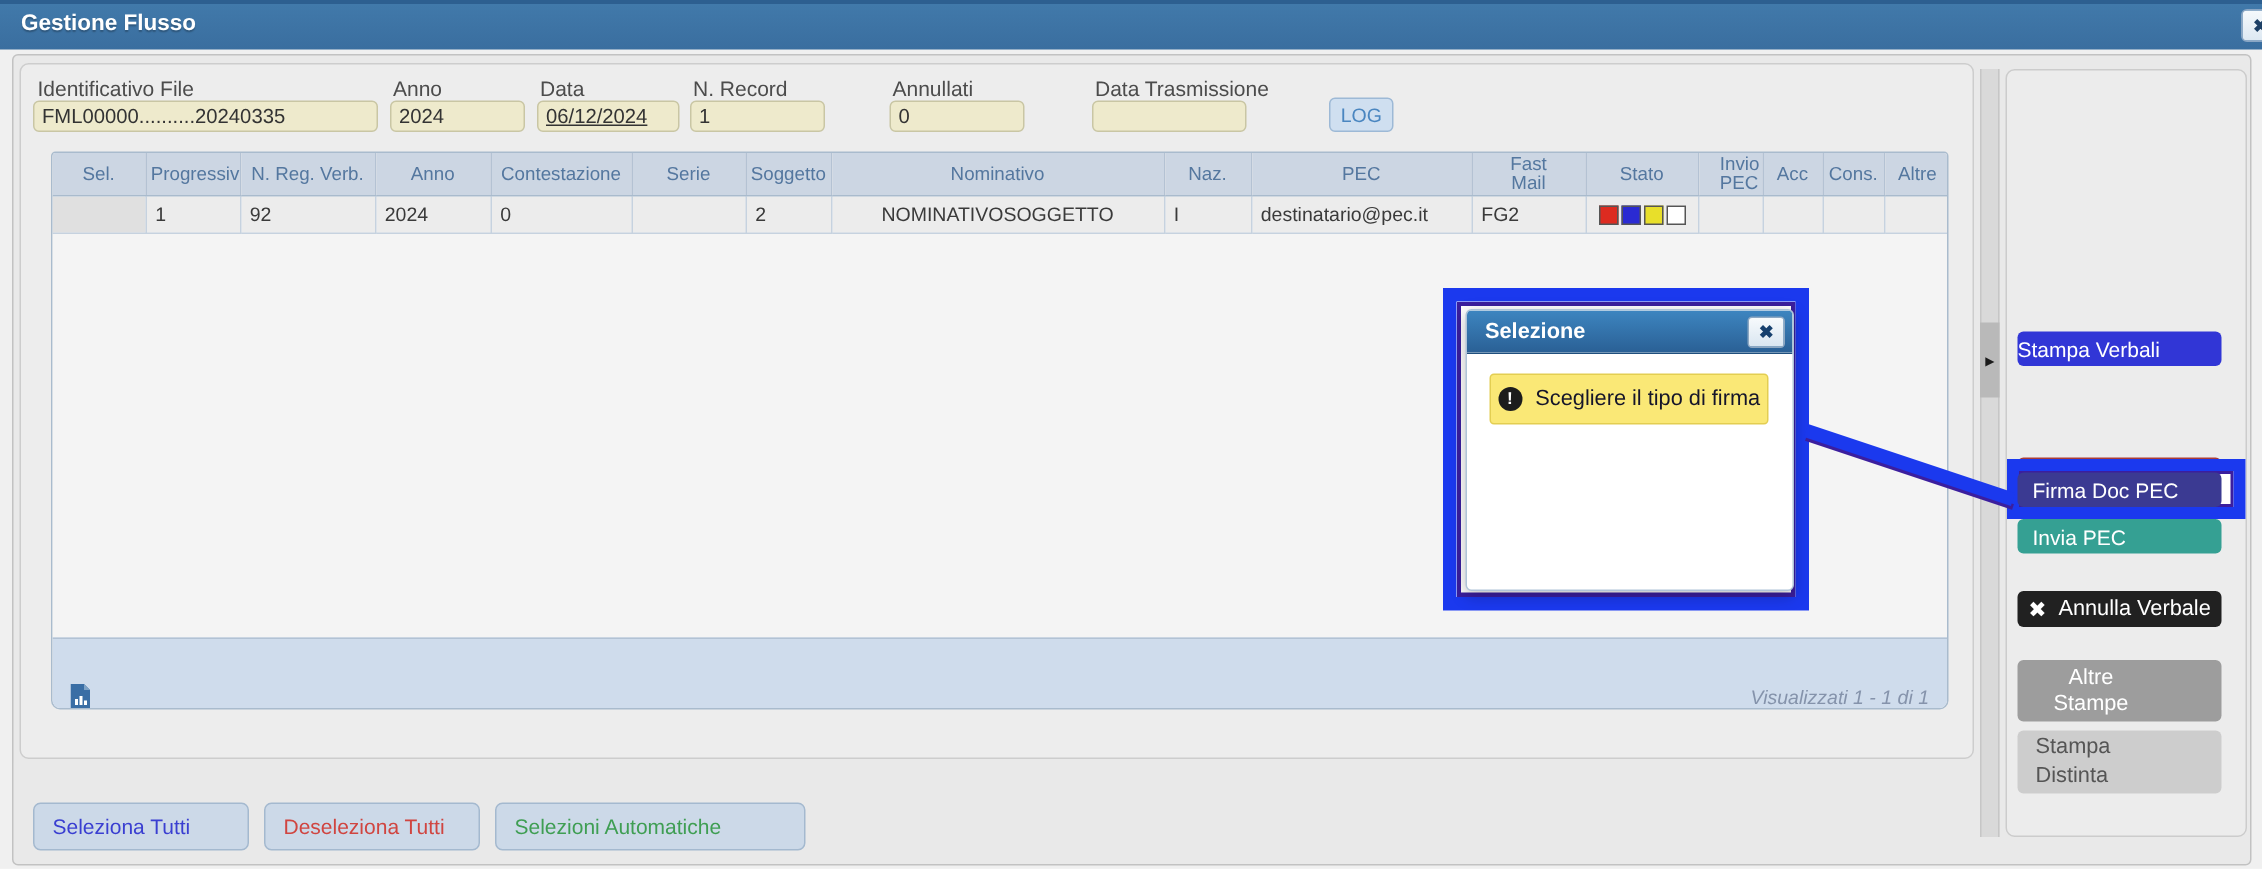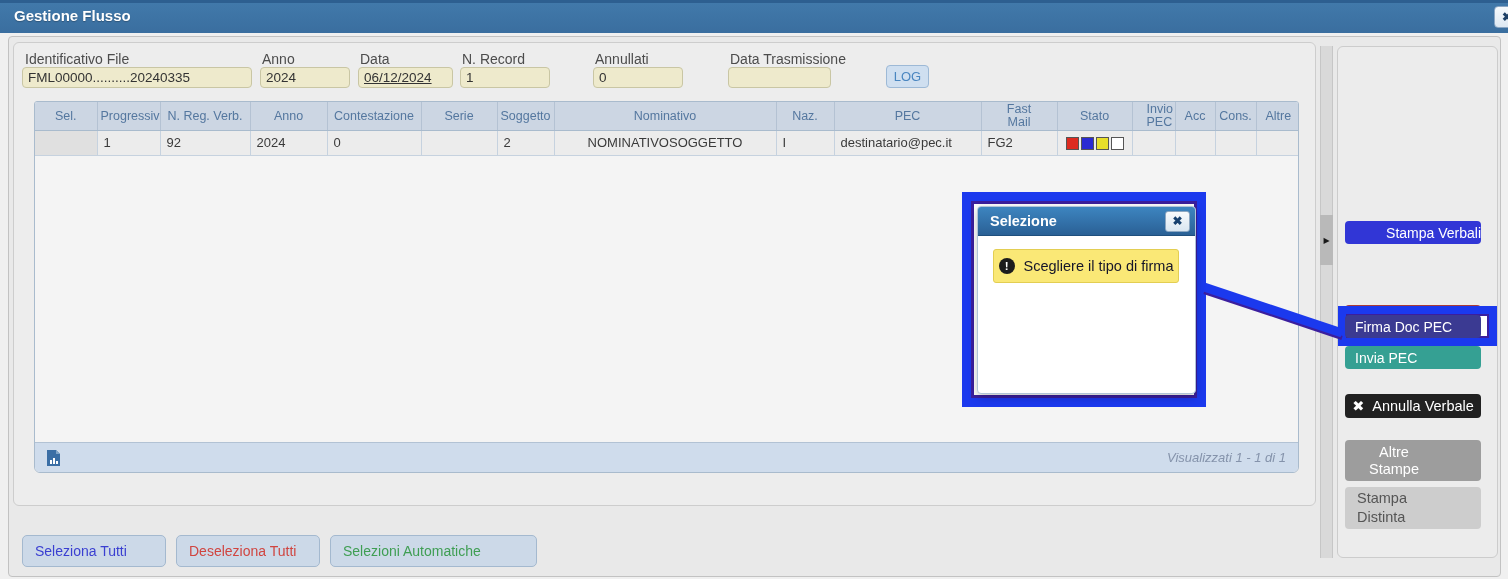--- a/index.html
+++ b/index.html
@@ -31,35 +31,35 @@
     border-right:1px solid #b4c2d3;border-bottom:1px solid #a9bbcd;overflow:hidden;white-space:nowrap;padding:0 3px;text-align:center;vertical-align:middle;}
   table.grid th.th-wrap{white-space:normal;line-height:13px;padding:0 14px;}
   table.grid th:last-child{border-right:none;}
   table.grid td{background:#ececec;height:25px;font-size:13px;color:#3a3a3a;border-right:1px solid #c6d2df;
     border-bottom:1px solid #c6d2df;padding:0 0 0 6px;overflow:hidden;white-space:nowrap;vertical-align:middle;}
   table.grid td:last-child{border-right:none;}
   table.grid td.sel{background:#e0e0e0;}
   table.grid td.center{text-align:center;padding:0;}
   .sq{display:inline-block;width:13px;height:13px;border:1px solid #555;margin:0 1px;vertical-align:middle;}
   .tb-filler{flex:1;background:#f4f4f4;}
-  .tfooter{height:30px;background:#cfdcec;border-top:1px solid #b2c2d4;display:flex;align-items:center;
+  .tfooter{height:47px;background:#cfdcec;border-top:1px solid #b2c2d4;display:flex;align-items:flex-end;
     justify-content:space-between;padding:0 12px;}
   .pagination{font-style:italic;color:#8593ab;font-size:13px;}
   .export-icon{width:13px;height:16px;cursor:pointer;}
   
   .action-btn{position:absolute;top:535px;height:32px;background:#ccd9e8;border:1px solid #a4b9cf;border-radius:5px;
     font-size:14px;display:flex;align-items:center;padding-left:12px;cursor:pointer;}
   
   .splitter{position:absolute;left:1320px;top:46px;width:13px;height:512px;background:#d9d9d9;border-left:1px solid #c6c6c6;border-right:1px solid #c6c6c6;}
   .splitter-handle{position:absolute;left:1320px;top:215px;width:13px;height:50px;background:#b9b9b9;
     display:flex;align-items:center;justify-content:center;font-size:8px;color:#1a1a1a;cursor:pointer;}
   
   .sidebar{position:absolute;left:1337px;top:46px;width:161px;height:512px;background:#ececec;border:1px solid #ccc;border-radius:6px;}
   .sb{position:absolute;left:1345px;width:136px;border-radius:4px;font-size:14px;display:flex;align-items:center;cursor:pointer;}
-  .sb-center{justify-content:flex-end;}
+  .sb-center{justify-content:flex-start;}
   .sb-left{padding-left:10px;}
   .sb-stampa-verbali{top:221px;height:23px;}
   .sb-stampe-pec{top:285px;height:23px;}
   .sb-firma-doc-pec{top:315px;height:23px;z-index:7;}
   .sb-invia-pec{top:346px;height:23px;}
   .sb-annulla{top:394px;height:24px;justify-content:center;gap:8px;font-size:14.5px;}
   .sb-altre{top:440px;height:41px;padding-left:24px;font-size:14.5px;}
   .sb-altre span{white-space:pre-line;text-align:center;line-height:17px;}
   .sb-distinta{top:487px;height:42px;padding-left:12px;font-size:14.5px;}
   .sb-distinta span{white-space:pre-line;line-height:19px;}

